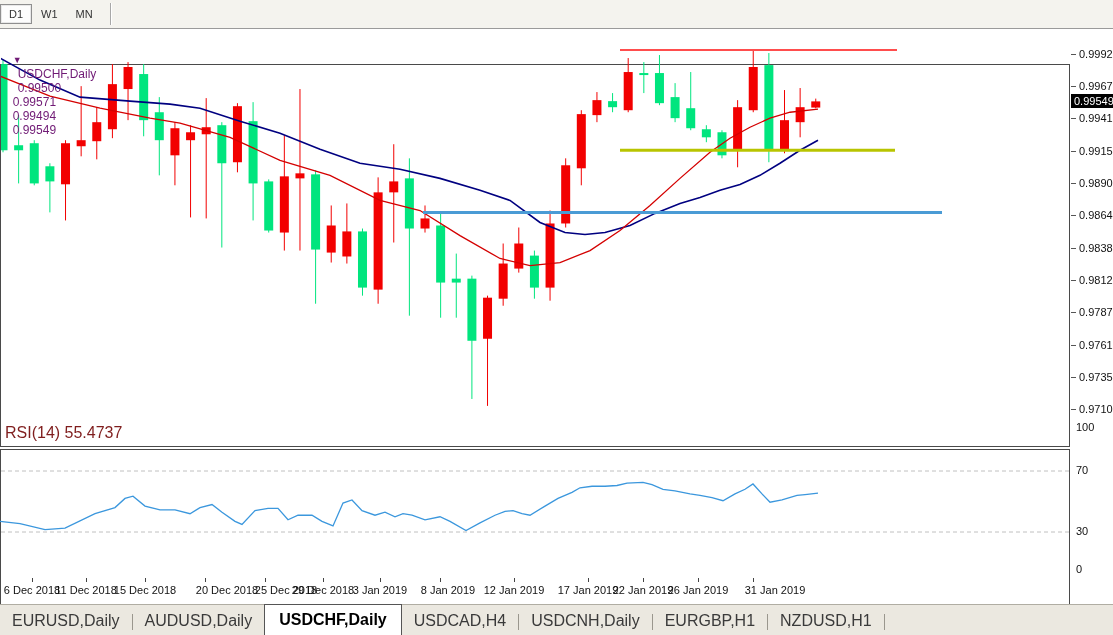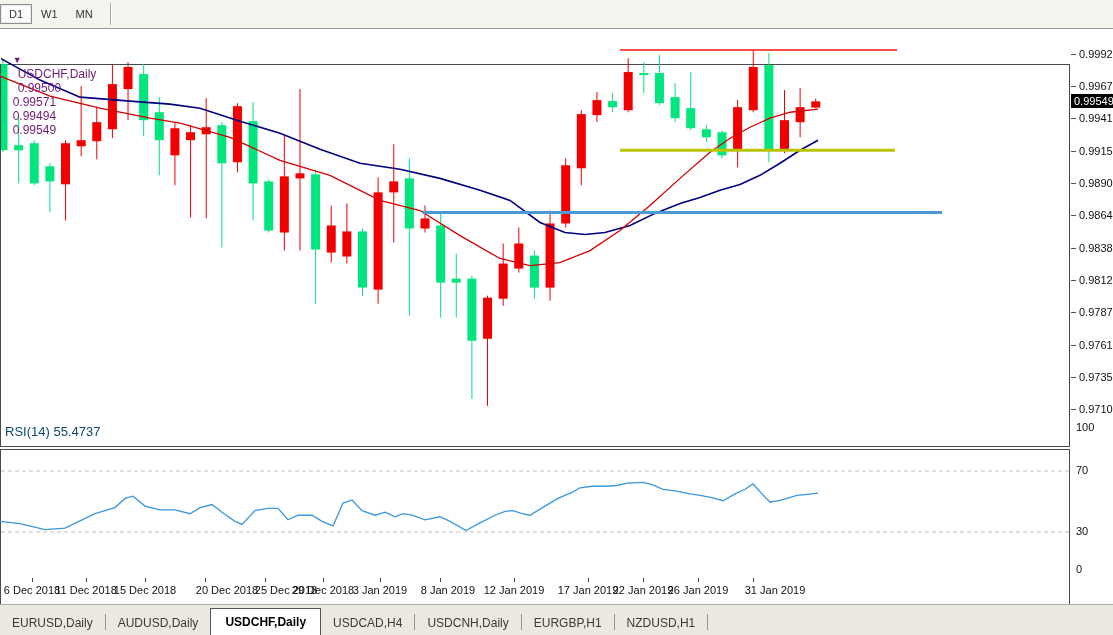--- a/index.html
+++ b/index.html
@@ -11,34 +11,34 @@
   .tf-btn{font-size:11px;color:#333;padding:3px 8px;border:1px solid transparent;cursor:default;}
   .tf-btn.active{background:#fdfdfd;border:1px solid #8f8f8f;box-shadow:inset 0 0 0 1px #e8e8e8;}
   .toolbar-sep{width:1px;height:22px;background:#a8a8a8;margin-left:8px;border-right:1px solid #fff;}
   
   .chart-window{position:absolute;left:0;top:29px;width:1113px;height:575px;background:#fff;}
   .main-pane{position:absolute;left:0;top:35px;width:1070px;height:383px;border:1px solid #4a4a4a;box-sizing:border-box;background:#fff;}
   .rsi-pane{position:absolute;left:0;top:420px;width:1070px;height:157px;border:1px solid #4a4a4a;box-sizing:border-box;background:#fff;}
   #chart-svg{position:absolute;left:0;top:0;width:1113px;height:635px;z-index:5;}
   .chart-header{position:absolute;left:6px;top:39px;font-size:12px;color:#701a75;z-index:10;white-space:pre;}
   .chart-header .num{margin-left:5px;}
-  .rsi-header{position:absolute;left:5px;top:424px;font-size:13px;color:#0c4a6e;z-index:10;}
+  .rsi-header{position:absolute;left:5px;top:424px;font-size:16px;color:#7f1d1d;z-index:10;}
   
   .price-label{position:absolute;left:1079px;width:46px;font-size:11px;color:#111;z-index:10;}
   .price-tickmark{position:absolute;left:1071px;width:5px;height:1px;background:#555;z-index:10;}
   .current-price-tag{position:absolute;left:1071px;width:42px;height:14px;background:#000;color:#fff;
                      font-size:11px;line-height:14px;padding-left:3px;z-index:11;}
   .rsi-label{position:absolute;left:1076px;width:40px;font-size:11px;color:#111;z-index:10;}
   .time-strip{position:absolute;left:0;top:578px;width:1113px;height:26px;background:#fff;z-index:8;}
   .time-label{position:absolute;top:584px;font-size:11px;color:#111;transform:translateX(-50%);white-space:nowrap;z-index:10;}
   .time-tick{position:absolute;top:578px;width:1px;height:4px;background:#444;z-index:10;}
   
   .tabbar{position:absolute;left:0;top:604px;width:1113px;height:31px;background:#ebe8e0;
           border-top:1px solid #b0ada3;display:flex;align-items:flex-end;z-index:30;}
-  .tab{font-size:12px;color:#3a3a3a;padding:5px 12px 6px 12px;white-space:nowrap;cursor:default;}
+  .tab{font-size:16px;color:#3a3a3a;padding:5px 12px 6px 12px;white-space:nowrap;cursor:default;}
   .tab.active{background:#fff;border:1px solid #555;border-bottom:none;font-weight:bold;color:#000;padding:6px 14px 7px 14px;}
   .tab-sep{width:1px;height:16px;background:#9a978e;margin-bottom:6px;}
 </style>
 </head>
 <body>
 
 <div class="toolbar">
   <div class="tf-btn active">D1</div>
   <div class="tf-btn">W1</div>
   <div class="tf-btn">MN</div>

